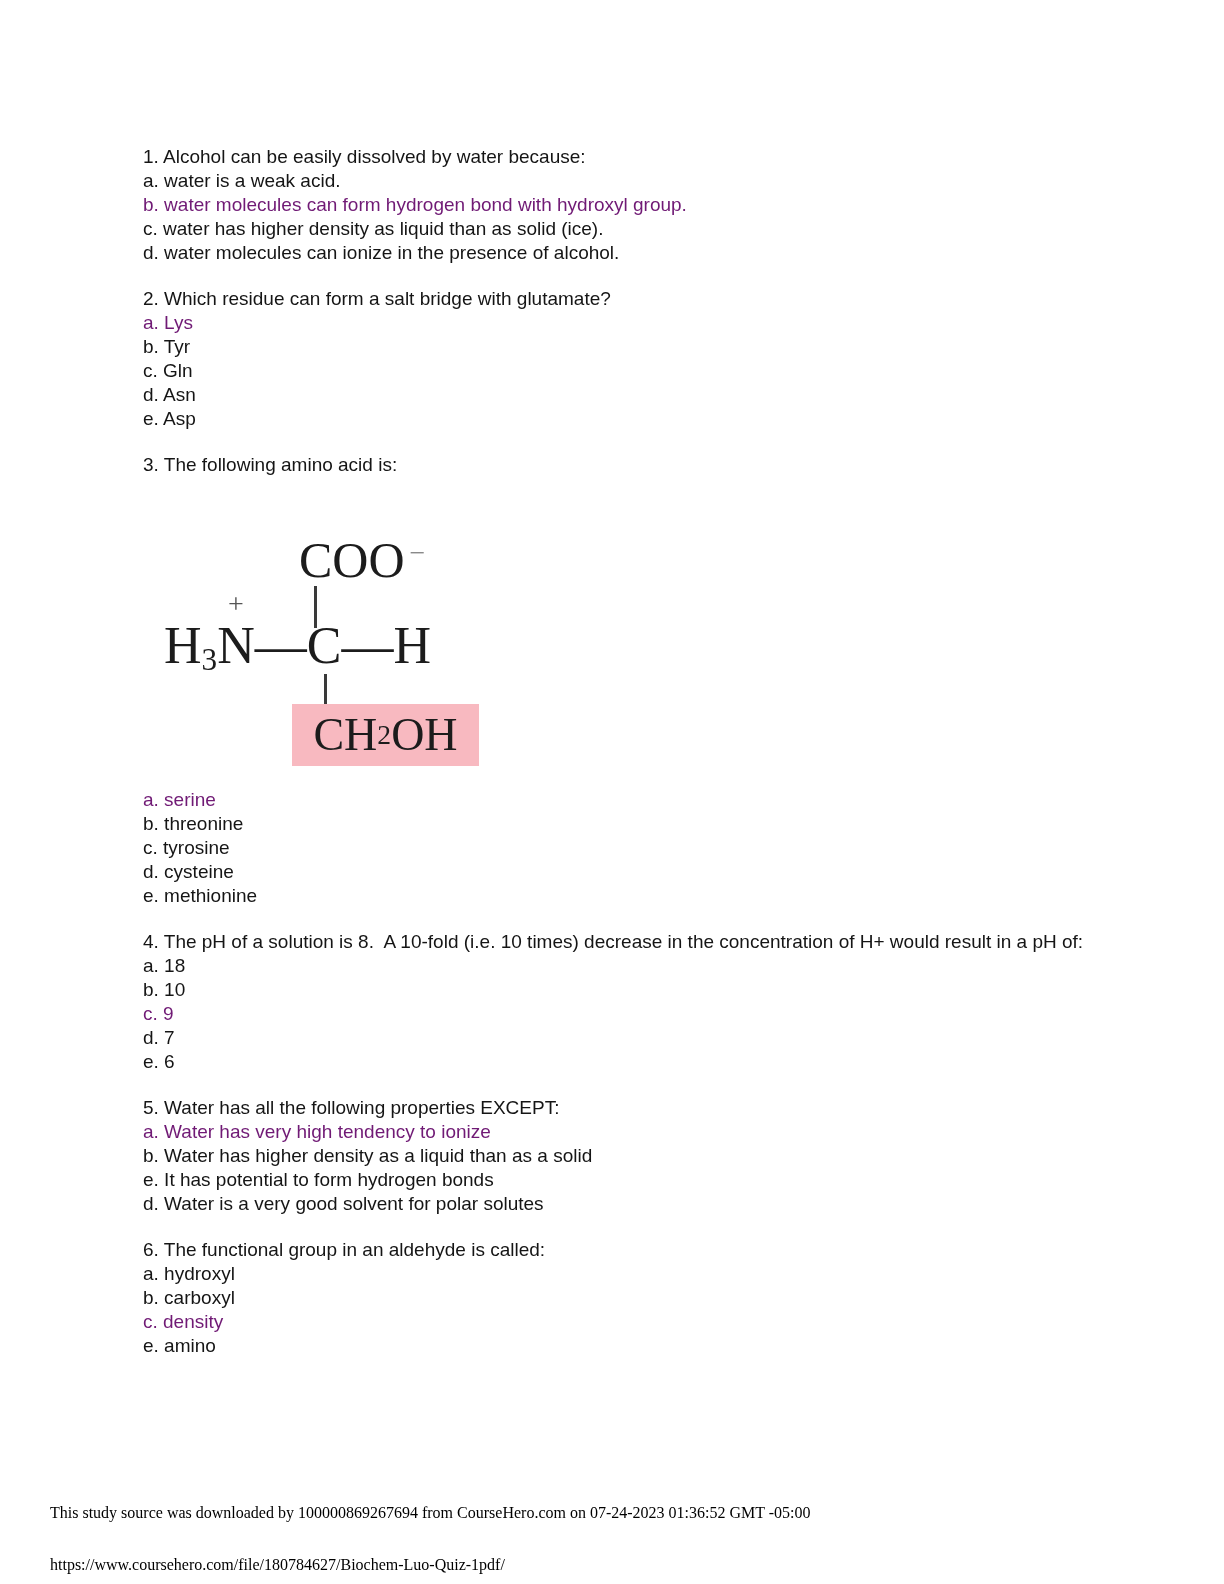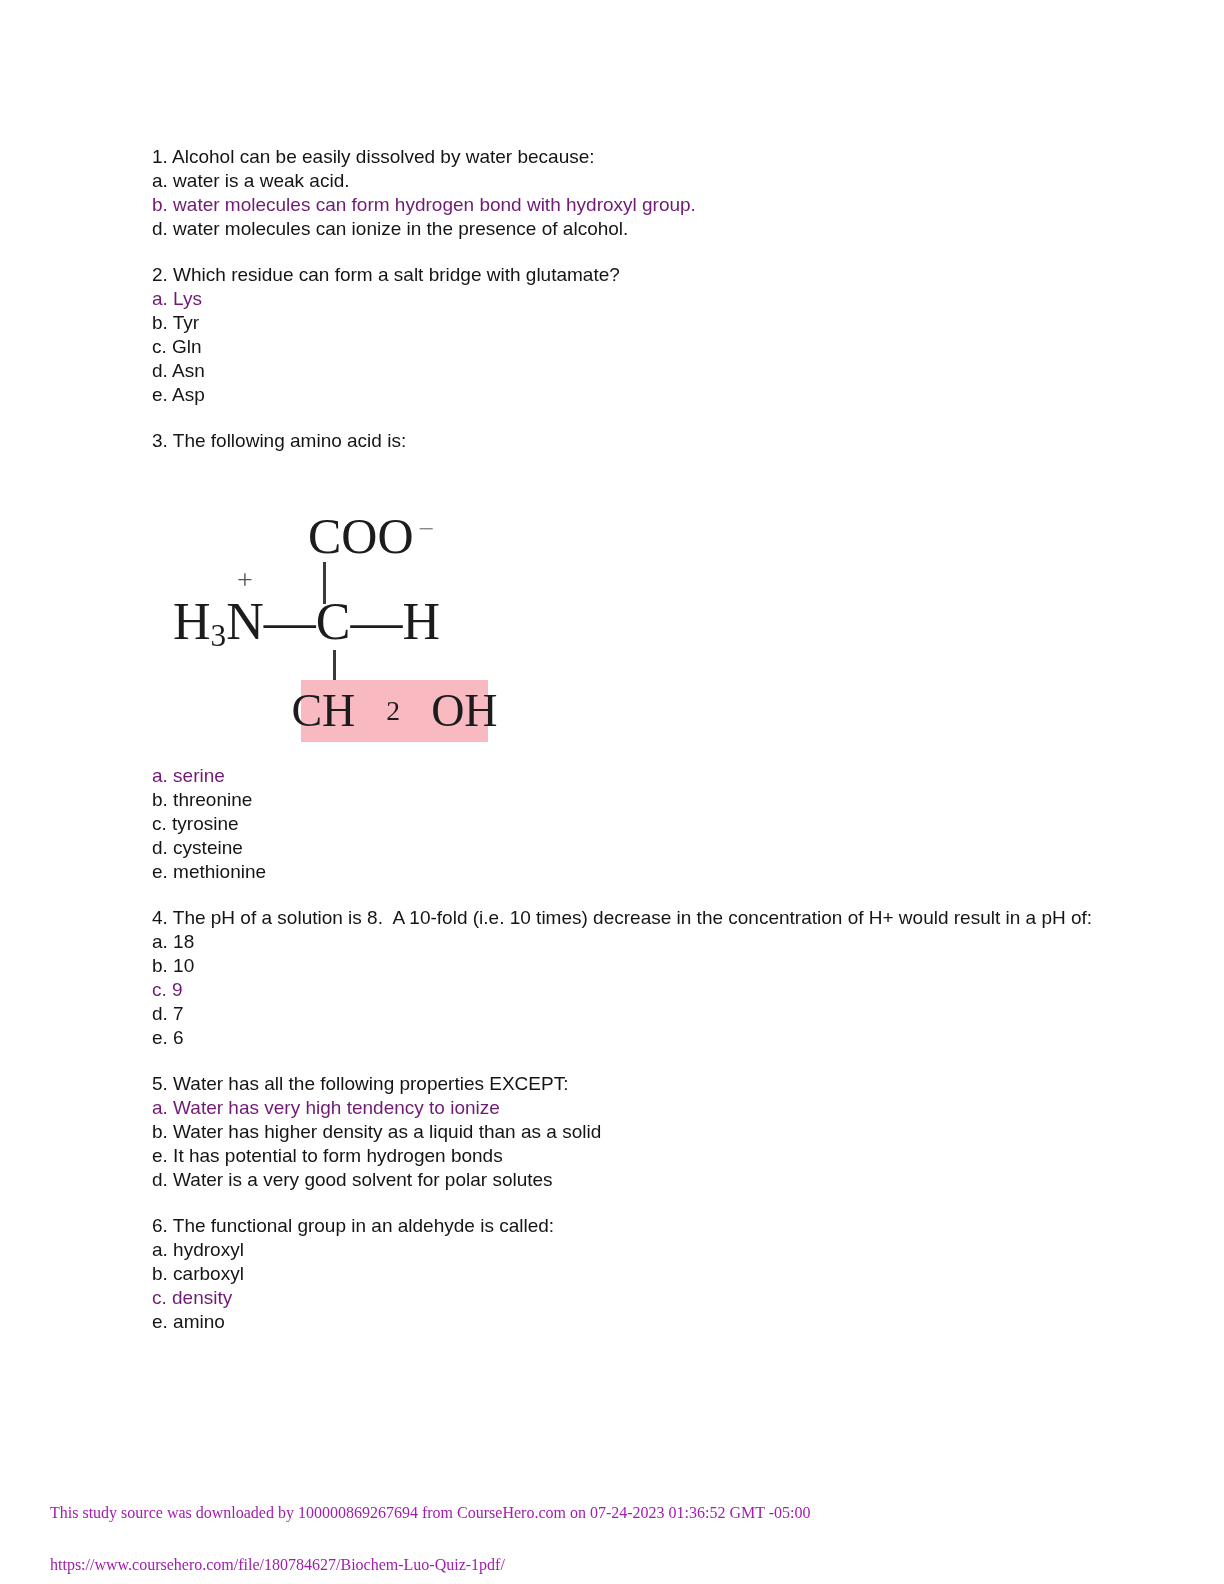--- a/index.html
+++ b/index.html
@@ -1,21 +1,21 @@
 <!DOCTYPE html>
 <html><head>
 <meta charset="utf-8">
 <style>
   html,body { margin:0; padding:0; background:#ffffff; }
   body {
     width:1224px; height:1584px; position:relative;
     font-family:"Liberation Sans", sans-serif; color:#151515;
   }
   .content {
-    position:absolute; left:152px; top:145px; width:955px;
+    position:absolute; left:143px; top:145px; width:955px;
     font-size:19px; line-height:24px;
   }
   .q { margin:0 0 22px 0; }
   .q div { white-space:normal; }
   .correct { color:#701a75; }
 
   
   .structure {
     position:relative; width:480px; height:240px;
     margin:51px 0 20px 13px;
@@ -29,41 +29,42 @@
   .bond-v1 { left:158px; top:58px; height:42px; }
   .bond-v2 { left:168px; top:146px; height:32px; }
   .plus-sign { position:absolute; left:72px; top:62px; font-size:28px; line-height:28px; color:#555; }
   .backbone {
     position:absolute; left:8px; top:92px; font-size:52px; line-height:52px; white-space:nowrap;
   }
   .backbone sub, .sidechain sub { font-size:0.60em; vertical-align:-0.22em; }
   .sidechain {
     position:absolute; left:136px; top:176px; width:187px; height:62px;
     background:#f8b9c0; display:flex; align-items:center; justify-content:center;
-    font-size:46px; line-height:46px;gap:31px;
+    font-size:46px; line-height:46px;
   }
 
   
   .footer-line {
     position:absolute; left:50px;
     font-family:"Liberation Serif","DejaVu Serif",serif;
-    font-size:16px; color:#a21caf; white-space:nowrap;
+    font-size:16px; color:#000000; white-space:nowrap;
   }
   .footer-1 { top:1504px; }
   .footer-2 { top:1556px; }
 </style>
 </head>
 <body>
 
 <div class="content">
 
   <div class="q">
     <div>1. Alcohol can be easily dissolved by water because:</div>
     <div>a. water is a weak acid.</div>
     <div class="correct">b. water molecules can form hydrogen bond with hydroxyl group.</div>
+    <div>c. water has higher density as liquid than as solid (ice).</div>
     <div>d. water molecules can ionize in the presence of alcohol.</div>
   </div>
 
   <div class="q">
     <div>2. Which residue can form a salt bridge with glutamate?</div>
     <div class="correct">a. Lys</div>
     <div>b. Tyr</div>
     <div>c. Gln</div>
     <div>d. Asn</div>
     <div>e. Asp</div>

